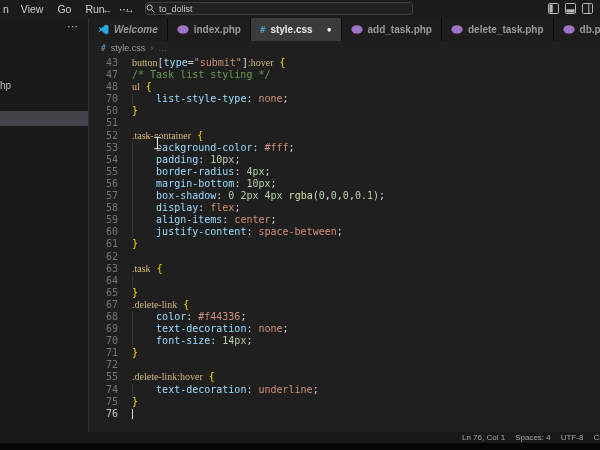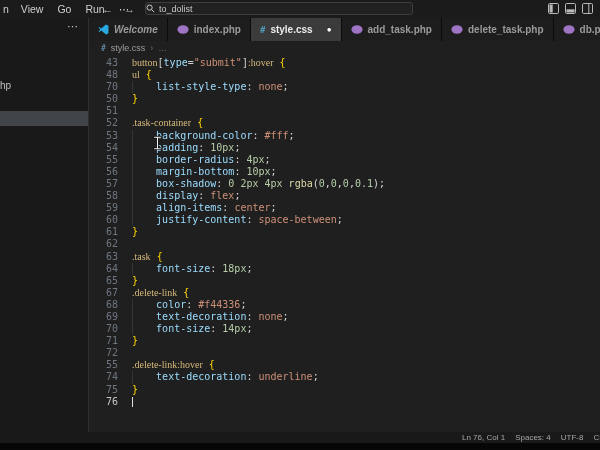--- a/index.html
+++ b/index.html
@@ -142,20 +142,24 @@
     <span>style.css</span>
     <span class="bc-sep">›</span>
     <span class="bc-sep">…</span>
   </div>
   <div class="code-area">
       <div class="line">
         <span class="ln">43</span>
         <span class="lc"><span class="tok-sel">button</span><span class="tok-pun">[</span><span class="tok-attr">type</span><span class="tok-pun">=</span><span class="tok-str">"submit"</span><span class="tok-pun">]</span><span class="tok-sel">:hover</span><span class="tok-pln"> </span><span class="tok-brk">{</span></span>
       </div>
       <div class="line">
+        <span class="ln">47</span>
+        <span class="lc"><span class="tok-com">/* Task list styling */</span></span>
+      </div>
+      <div class="line">
         <span class="ln">48</span>
         <span class="lc"><span class="tok-sel">ul</span><span class="tok-pln"> </span><span class="tok-brk">{</span></span>
       </div>
       <div class="line">
         <span class="guide"></span>
         <span class="ln">70</span>
         <span class="lc"><span class="tok-pln">    </span><span class="tok-prop">list-style-type</span><span class="tok-pun">: </span><span class="tok-val">none</span><span class="tok-pun">;</span></span>
       </div>
       <div class="line">
         <span class="ln">50</span>
@@ -217,21 +221,20 @@
         <span class="ln">62</span>
         <span class="lc"></span>
       </div>
       <div class="line">
         <span class="ln">63</span>
         <span class="lc"><span class="tok-sel">.task</span><span class="tok-pln"> </span><span class="tok-brk">{</span></span>
       </div>
       <div class="line">
         <span class="guide"></span>
         <span class="ln">64</span>
-        <span class="lc"><span class="tok-pln">    </span><span class="tok-prop">font-size</span><span class="tok-pun">: </span><span class="tok-num">18px</span><span class="tok-pun">;</span></span>
       </div>
       <div class="line">
         <span class="ln">65</span>
         <span class="lc"><span class="tok-brk">}</span></span>
       </div>
       <div class="line">
         <span class="ln">67</span>
         <span class="lc"><span class="tok-sel">.delete-link</span><span class="tok-pln"> </span><span class="tok-brk">{</span></span>
       </div>
       <div class="line">

